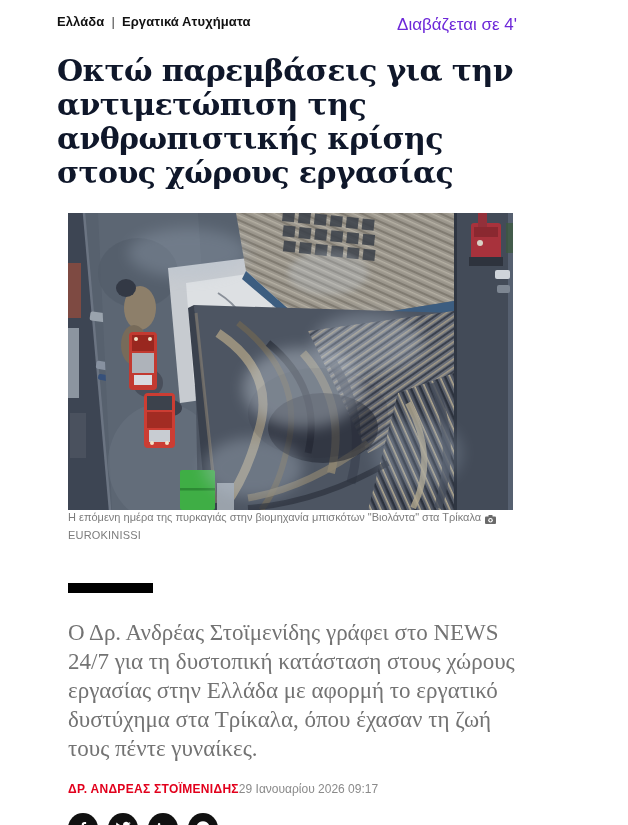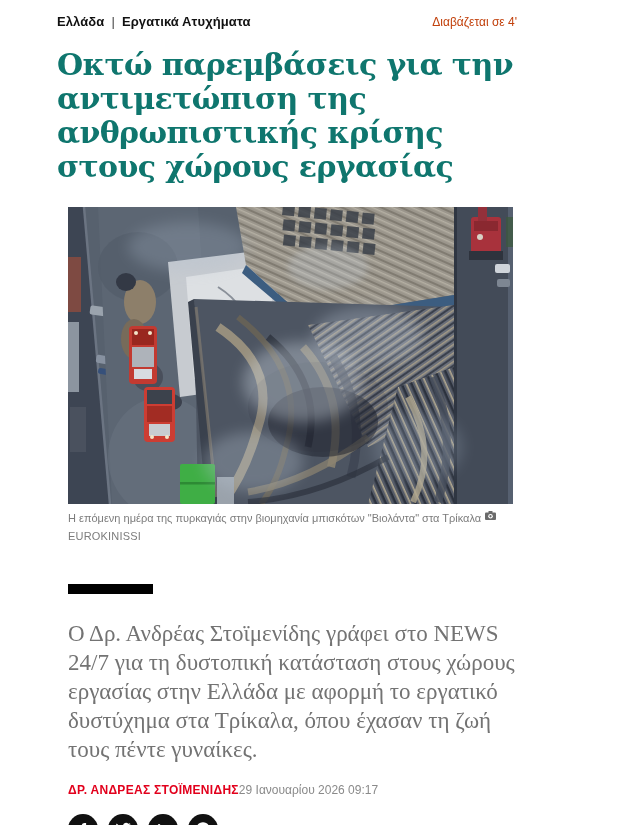--- a/index.html
+++ b/index.html
@@ -8,39 +8,39 @@
     width:628px; height:825px; overflow:hidden; position:relative;
     font-family:"Liberation Sans", sans-serif; color:#1a1a1a;
   }
   .container { width:460px; margin-left:57px; padding-top:14px; }
 
   
   .topbar { display:flex; justify-content:space-between; align-items:flex-start;gap:12px; }
   .crumbs { font-size:13px; font-weight:bold; color:#111; letter-spacing:.1px; }
   .crumbs a { color:#111; text-decoration:none; cursor:pointer; }
   .crumb-sep { color:#444; font-weight:400; padding:0 7px; }
-  .read-time { font-size:12px; color:#c2410c; padding-top:1px; }
+  .read-time { font-size:17px; color:#6d28d9; padding-top:1px; }
 
   
   h1.headline {
     margin-top:19px;
     font-family:"DejaVu Serif", serif;
     font-weight:700;
     font-size:30px; line-height:34px;
     letter-spacing:-0.6px;
-    color:#0f766e;
+    color:#0f172a;
     width:460px;
   }
 
   
   figure { margin:23px 0 0 11px; width:445px; }
   .photo-wrap { width:445px; height:297px; overflow:hidden; background:#4e5866; }
   figcaption {
-    margin-top:7px; font-size:11px; color:#7c7c7c; line-height:14px;
-    display:flex; align-items:flex-start; flex-wrap:wrap; gap:4px;
+    margin-top:0; font-size:11px; color:#7c7c7c; line-height:14px;
+    display:flex; align-items:flex-end; flex-wrap:wrap; gap:4px;
   }
   .credit { text-transform:uppercase; color:#7c7c7c; letter-spacing:.2px; }
   .cam { display:inline-block; vertical-align:middle; }
 
   
   .section-bar { width:85px; height:10px; background:#000; margin:41px 0 0 11px; }
 
   
   .lead {
     margin:25px 0 14px 11px; width:450px;

